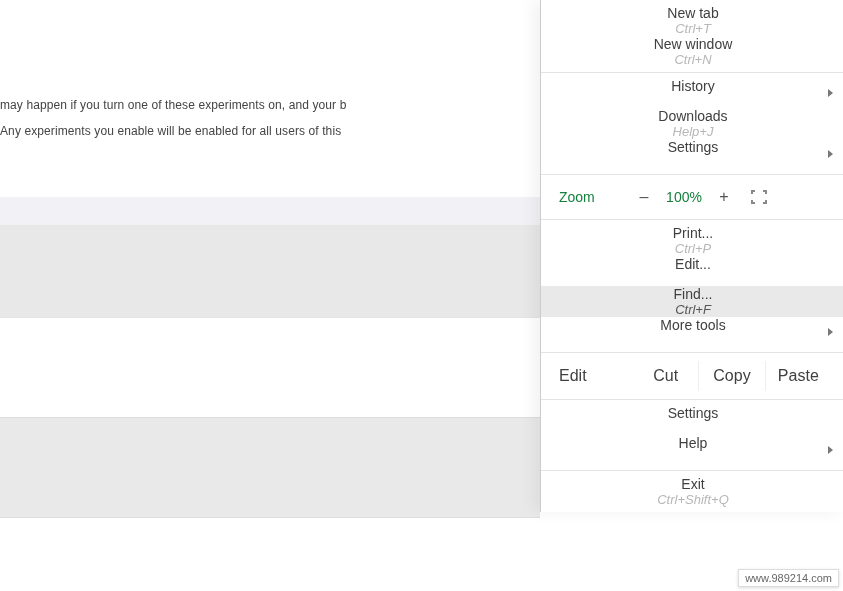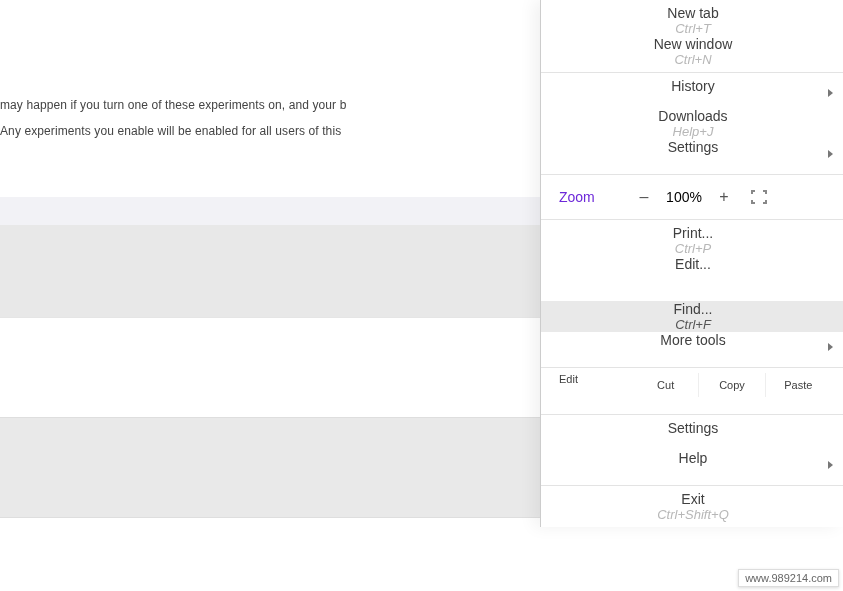--- a/index.html
+++ b/index.html
@@ -56,21 +56,21 @@
       display: flex;
       align-items: center;
       min-height: 30px;
       padding: 0 16px 0 18px;
       cursor: default;
       color: #404040;
       font-size: 14px;
       position: relative;
       flex-direction: column;
     }
-    .item.highlight { background: #e9e9e9; margin-top: 15px; }
+    .item.highlight { background: #e9e9e9; }
     .item .label { flex: 1; white-space: nowrap; }
     .item .shortcut { color: #b7b7b7; font-size: 13px; white-space: nowrap; font-style: italic; }
     .item .arrow {
       position: absolute;
       right: 10px;
       top: 50%;
       transform: translateY(-50%);
       width: 0; height: 0;
       border-top: 4px solid transparent;
       border-bottom: 4px solid transparent;
@@ -78,38 +78,38 @@
     }
     .sep { height: 1px; background: #e3e3e3; margin: 5px 0; }
 
     .zoom-row {
       display: flex;
       align-items: center;
       padding: 0 12px 0 18px;
       min-height: 34px;
       font-size: 14px;
     }
-    .zoom-row .zlabel { flex: 0 0 70px; color: #6d28d9; }
+    .zoom-row .zlabel { flex: 0 0 70px; color: #15803d; }
     .zbtn {
       width: 30px; text-align: center;
       color: #555; font-size: 16px; cursor: pointer;
     }
-    .zval { width: 50px; text-align: center; color: #000000; }
+    .zval { width: 50px; text-align: center; color: #15803d; }
     .fullscreen {
       width: 28px; height: 20px; display: flex; align-items: center; justify-content: center;
       margin-left: 6px; cursor: pointer;
     }
     .fullscreen svg { display: block; }
 
     .edit-row {
       display: flex;
-      align-items: flex-start;
+      align-items: center;
       min-height: 36px;
       padding: 0 12px 0 18px;
-      font-size: 11px;
+      font-size: 16px;
     }
     .edit-row .elabel { flex: 0 0 74px; color: #404040; }
     .ebtn {
       flex: 1;
       text-align: center;
       padding: 6px 0;
       cursor: pointer;
       color: #404040;
     }
     .ebtn + .ebtn { border-left: 1px solid #eee; }

